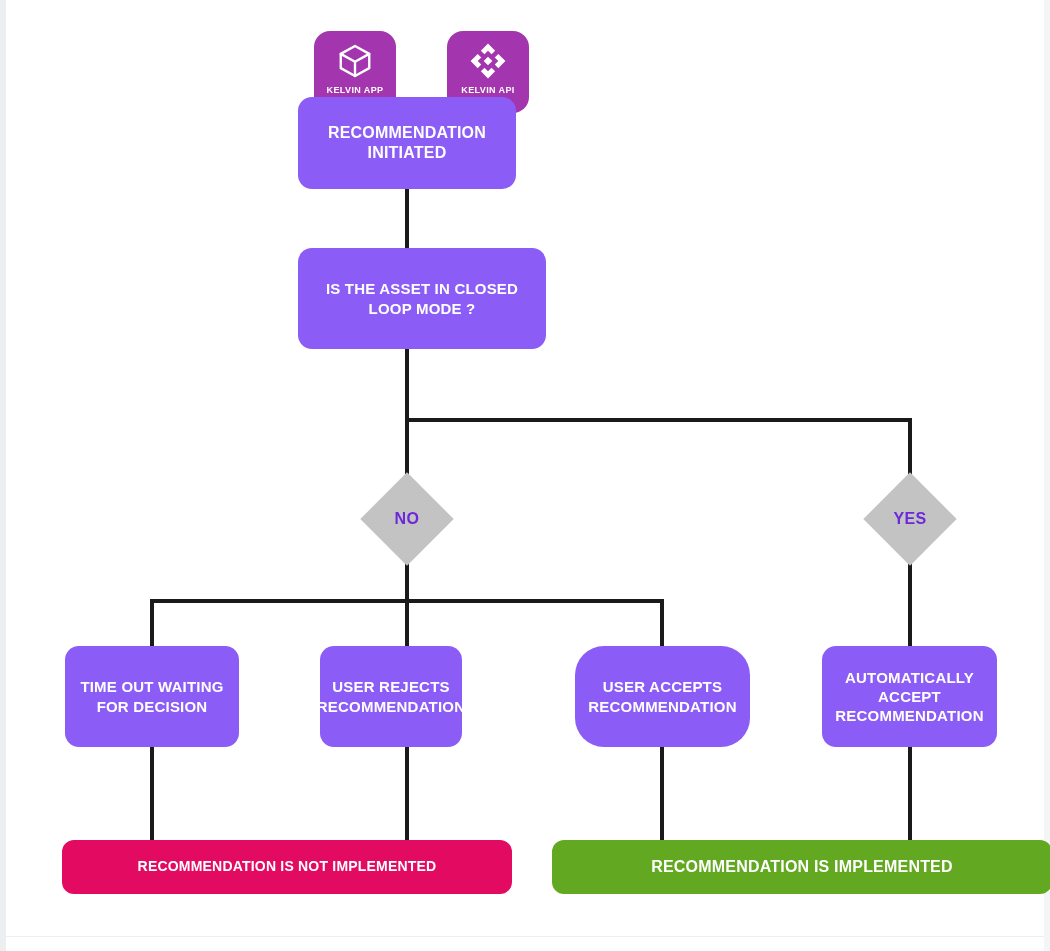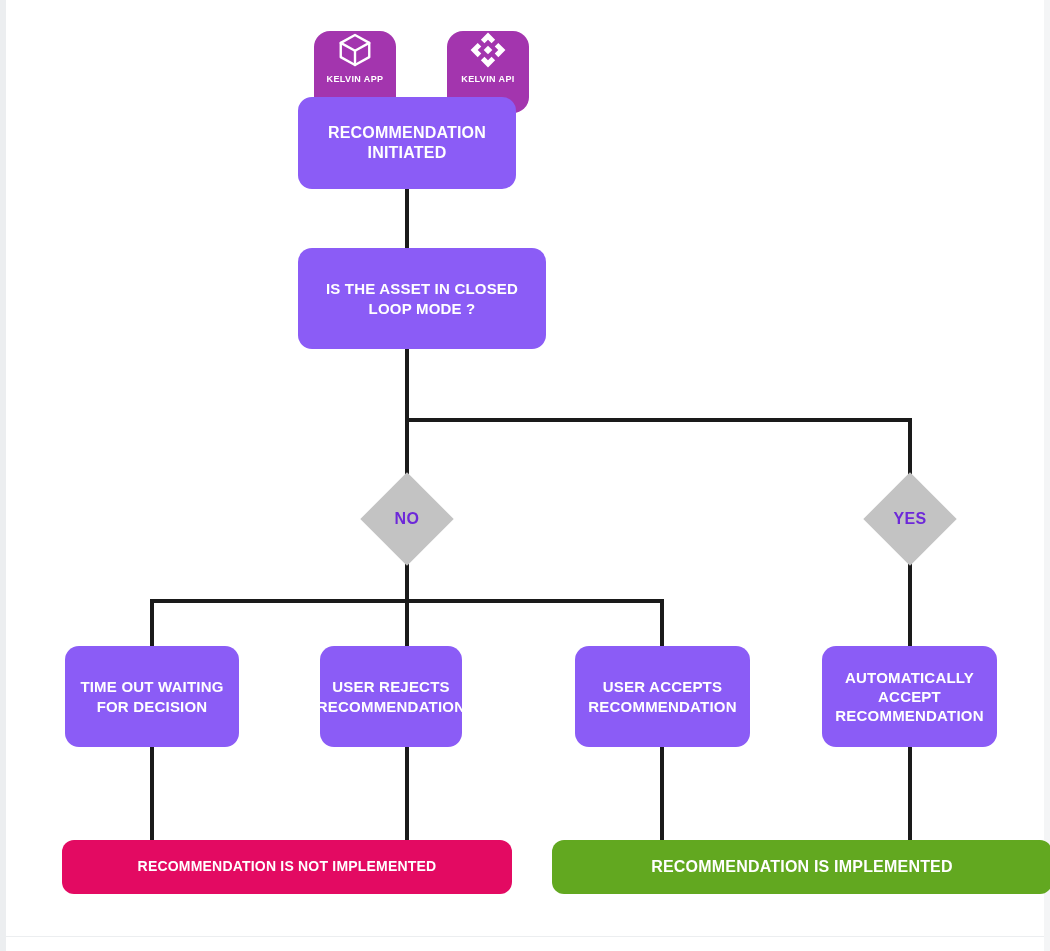--- a/index.html
+++ b/index.html
@@ -93,20 +93,21 @@
   .badge {
     position: absolute;
     width: 82px;
     height: 82px;
     border-radius: 16px;
     background: #a335ae;
     display: flex;
     flex-direction: column;
     align-items: center;
     justify-content: flex-start;
+    padding-top: 11px;
     box-sizing: border-box;
   }
   .badge .glyph {
     width: 38px;
     height: 38px;
     display: block;
   }
   .badge .badge-label {
     margin-top: 5px;
     color: #ffffff;
@@ -202,21 +203,21 @@
   </div>
 
   <div class="node blue" style="left:65px; top:646px; width:174px; height:101px; font-size:15px;">
     <span class="label">TIME OUT WAITING FOR DECISION</span>
   </div>
 
   <div class="node blue" style="left:320px; top:646px; width:142px; height:101px; font-size:15px;">
     <span class="label">USER REJECTS RECOMMENDATION</span>
   </div>
 
-  <div class="node blue" style="left:575px; top:646px; width:175px; height:101px; font-size:15px;">
+  <div class="node blue" style="left:575px; top:646px; width:175px; height:101px; font-size:15px;border-radius:29px;">
     <span class="label">USER ACCEPTS RECOMMENDATION</span>
   </div>
 
   <div class="node blue" style="left:822px; top:646px; width:175px; height:101px; font-size:15px;">
     <span class="label">AUTOMATICALLY ACCEPT RECOMMENDATION</span>
   </div>
 
   <div class="node pink" style="left:62px; top:840px; width:450px; height:54px; font-size:14px; border-radius:12px;">
     <span class="label">RECOMMENDATION IS NOT IMPLEMENTED</span>
   </div>

